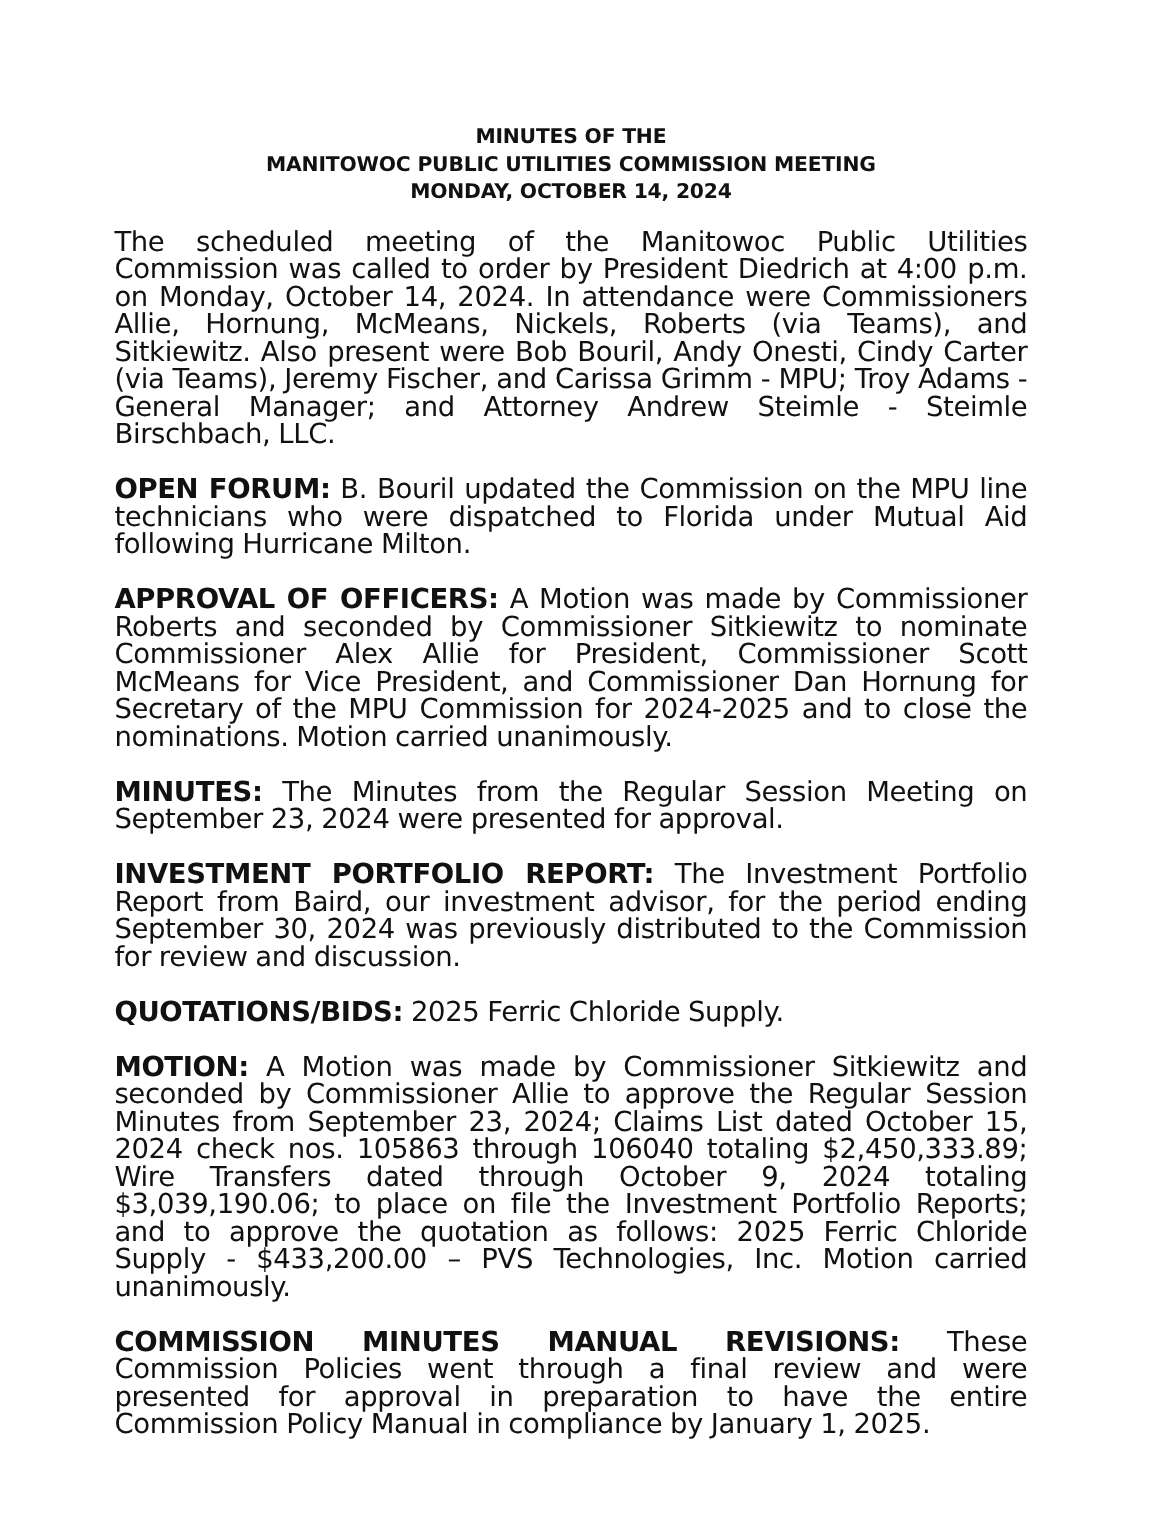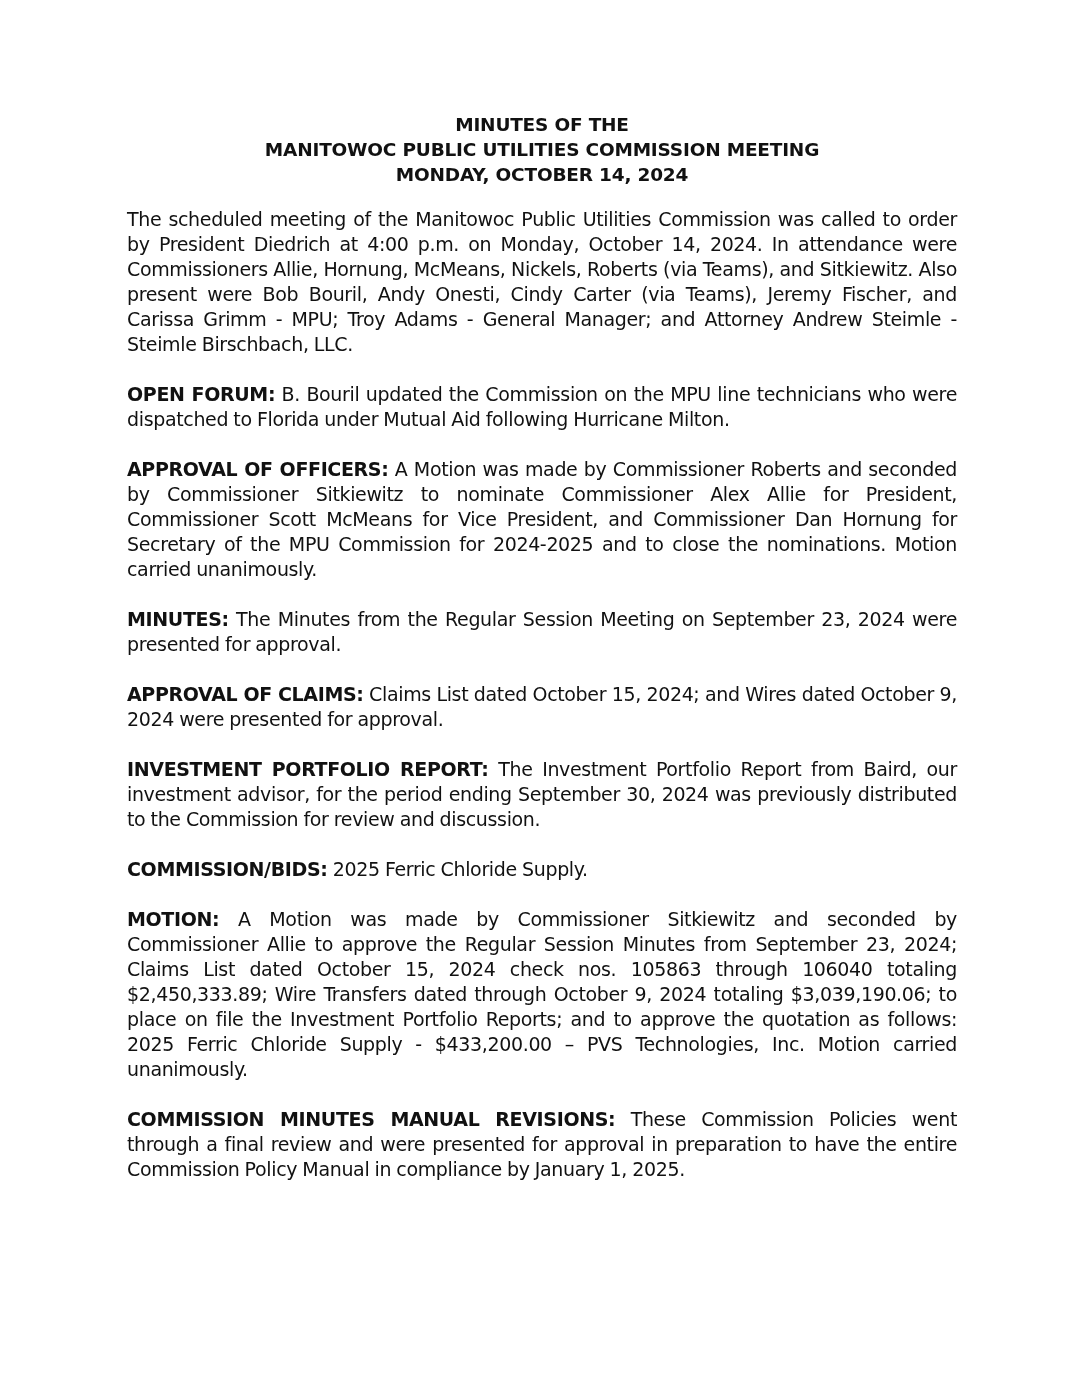--- a/index.html
+++ b/index.html
@@ -10,37 +10,37 @@
     body {
       width: 1065px;
       height: 1388px;
       position: relative;
       overflow: hidden;
       font-family: "DejaVu Sans", "Liberation Sans", sans-serif;
       color: #111111;
     }
     .page {
       position: absolute;
-      left: 127px;
+      left: 104px;
       top: 112px;
       width: 830px;
     }
     .header {
       text-align: center;
       font-weight: bold;
       font-size: 18.5px;
       line-height: 25px;
       letter-spacing: -0.2px;
       margin-bottom: 20px;
     }
     .header div {
       display: block;
     }
     .para {
-      font-size: 19px;
+      font-size: 25px;
       line-height: 25px;
       text-align: justify;
       margin: 0 0 25px 0;
       letter-spacing: -0.35px;
       word-spacing: -0.5px;
     }
     .para .label {
       font-weight: bold;
     }
     .left {
@@ -65,30 +65,27 @@
 
 
   <p class="para">
     <span class="label">APPROVAL OF OFFICERS:</span><span>  A Motion was made by Commissioner Roberts and seconded by Commissioner Sitkiewitz to nominate Commissioner Alex Allie for President, Commissioner Scott McMeans for Vice President, and Commissioner Dan Hornung for Secretary of the MPU Commission for 2024-2025 and to close the nominations.  Motion carried unanimously.</span>
   </p>
 
   <p class="para">
     <span class="label">MINUTES:</span><span> The Minutes from the Regular Session Meeting on September 23, 2024 were presented for approval.</span>
   </p>
 
-  <p class="para">
-    <span class="label">APPROVAL OF CLAIMS:</span><span> Claims List dated October 15, 2024; and Wires dated October 9, 2024 were presented for approval.</span>
-  </p>
 
   <p class="para">
     <span class="label">INVESTMENT PORTFOLIO REPORT:</span><span> The Investment Portfolio Report from Baird, our investment advisor, for the period ending September 30, 2024 was previously distributed to the Commission for review and discussion.</span>
   </p>
 
   <p class="para left">
-    <span class="label">COMMISSION/BIDS:</span><span> 2025 Ferric Chloride Supply.</span>
+    <span class="label">QUOTATIONS/BIDS:</span><span> 2025 Ferric Chloride Supply.</span>
   </p>
 
   <p class="para">
     <span class="label">MOTION:</span><span>   A Motion was made by Commissioner Sitkiewitz and seconded by Commissioner Allie to approve the Regular Session Minutes from September 23, 2024; Claims List dated October 15, 2024 check nos. 105863 through 106040 totaling $2,450,333.89; Wire Transfers dated through October 9, 2024 totaling $3,039,190.06; to place on file the Investment Portfolio Reports; and to approve the quotation as follows: 2025 Ferric Chloride Supply - $433,200.00 – PVS Technologies, Inc. Motion carried unanimously.</span>
   </p>
 
   <p class="para">
     <span class="label">COMMISSION MINUTES MANUAL REVISIONS:</span><span>  These Commission Policies went through a final review and were presented for approval in preparation to have the entire Commission Policy Manual in compliance by January 1, 2025.</span>
   </p>
 </div>

